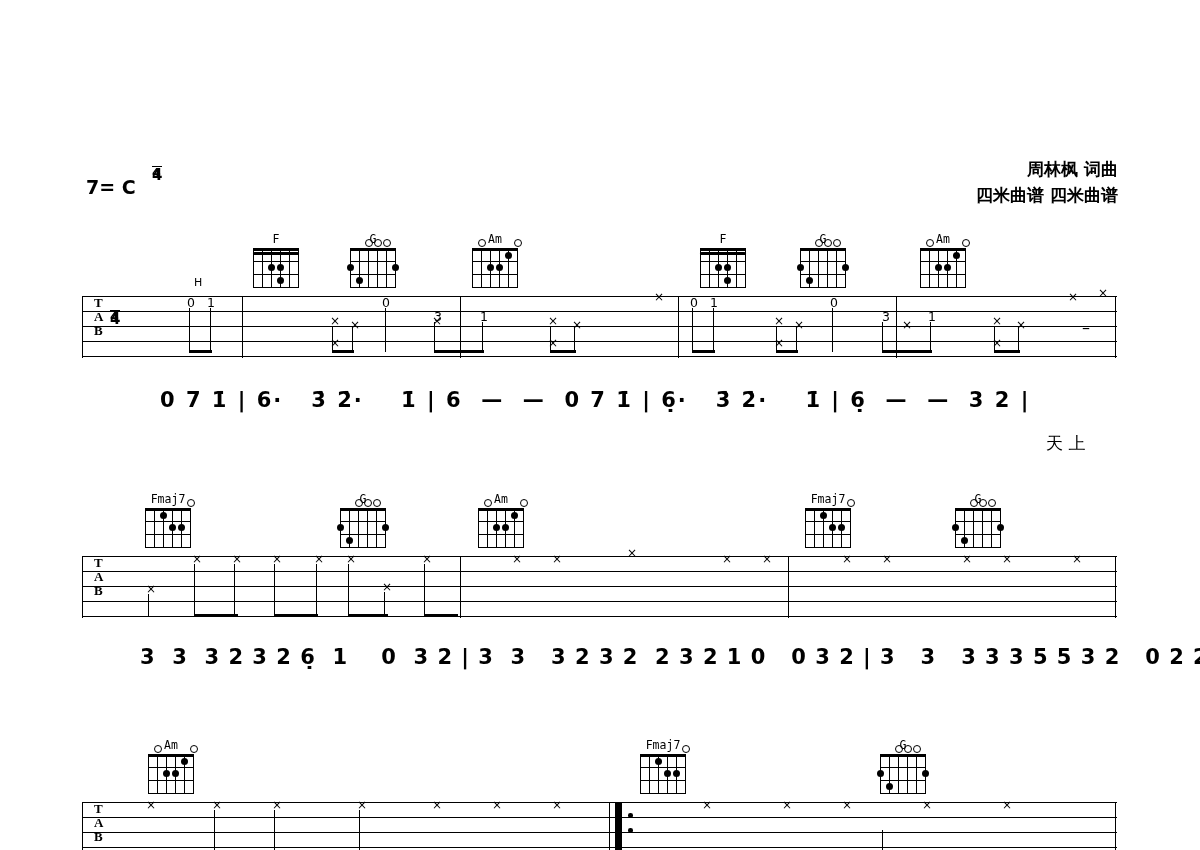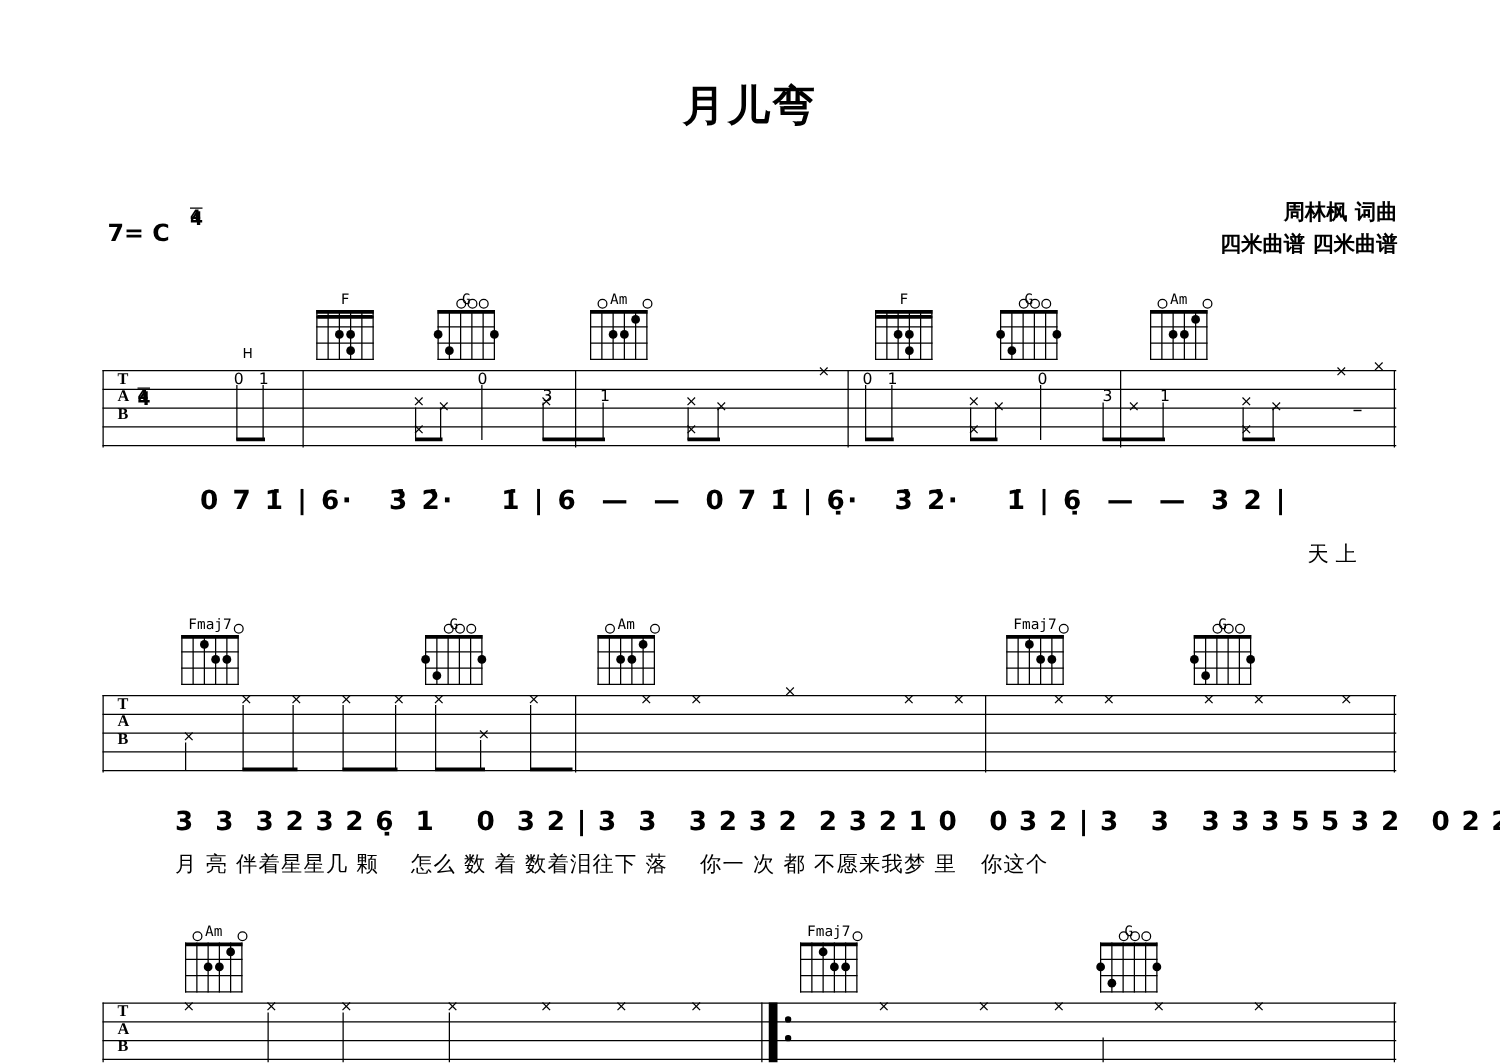--- a/index.html
+++ b/index.html
@@ -96,21 +96,20 @@
     font-family:"DejaVu Sans", sans-serif;white-space:pre;
   }
   .repeat{position:absolute;width:7px;background:#000;}
   .repdot{position:absolute;width:4.5px;height:4.5px;border-radius:50%;background:#000;}
 </style>
 </head>
 <body>
 
 <div class="sheet">
 
-  <div class="title">月儿弯</div>
   <div class="credit1">周林枫 词曲</div>
   <div class="credit2">四米曲谱 四米曲谱</div>
   <div class="keysig">7= C</div>
   <div class="timesig">
     <span class="num">4</span>
     <span class="den">4</span>
   </div>
 
   <div class="chord" style="left:248px;top:232px;width:56px;">
     <div class="cname">F</div>
@@ -478,21 +477,20 @@
       <div class="stem" style="left:302px;top:36px;height:24px;"></div>
       <div class="stem" style="left:342px;top:8px;height:52px;"></div>
       <div class="beam" style="left:112px;top:58px;width:44px;"></div>
       <div class="beam" style="left:192px;top:58px;width:44px;"></div>
       <div class="beam" style="left:266px;top:58px;width:40px;"></div>
       <div class="beam" style="left:342px;top:58px;width:34px;"></div>
     </div>
   </div>
 
   <div class="jianpu" style="left:140px;top:645px;letter-spacing:1px;">3  3  3 2 3 2 6̣  1    0  3 2 | 3  3   3 2 3 2  2 3 2 1 0   0 3 2 | 3   3   3 3 3 5 5 3 2   0 2 2 1 |</div>
-  <div class="lyric" style="left:140px;top:680px;letter-spacing:1px;">月 亮 伴着星星几 颗    怎么 数 着 数着泪往下 落    你一 次 都 不愿来我梦 里   你这个</div>
 
   <div class="chord" style="left:143px;top:738px;width:56px;">
     <div class="cname">Am</div>
     <div class="grid">
       <div class="nut"></div>
       <div class="hline" style="top:13px;"></div>
       <div class="hline" style="top:26px;"></div>
       <div class="hline" style="top:39px;"></div>
       <div class="vline" style="left:0px;"></div>
       <div class="vline" style="left:9px;"></div>

